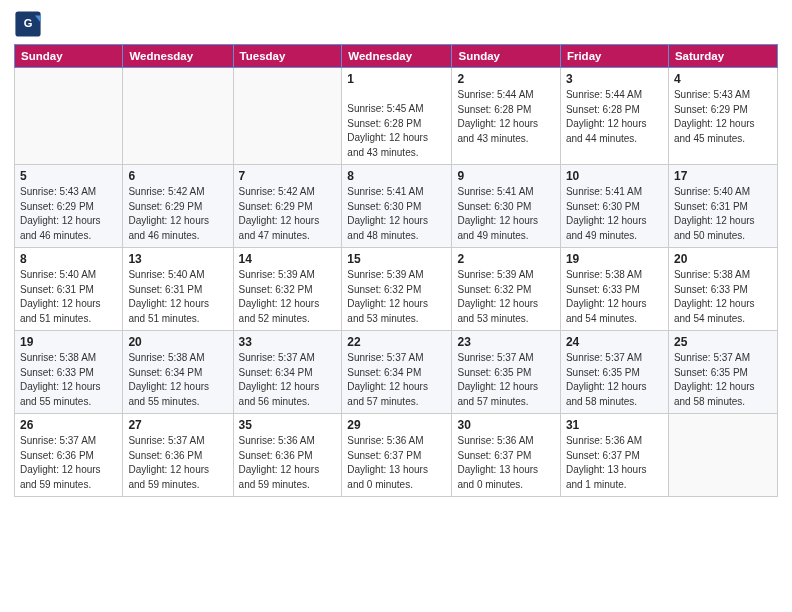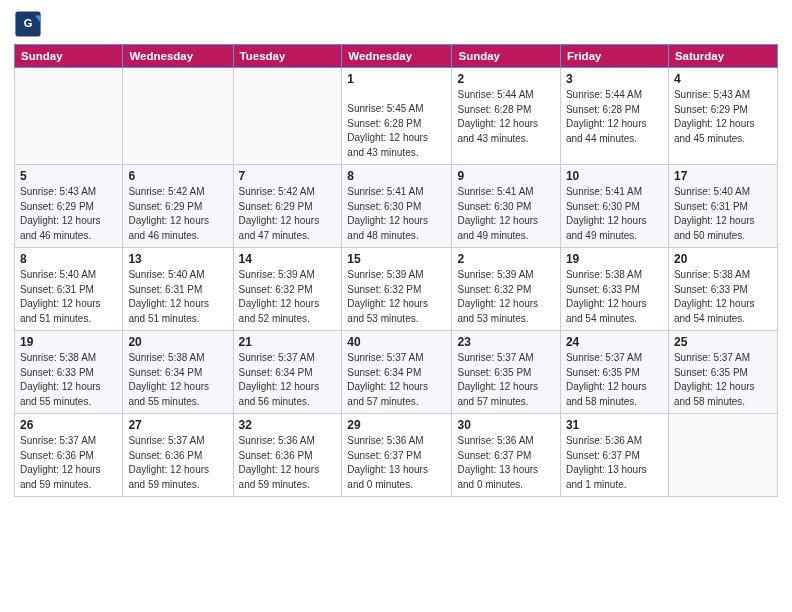--- a/index.html
+++ b/index.html
@@ -268,28 +268,28 @@
 and 55 minutes.</div>
           </td>
           <td>
             <div class="day-number">20</div>
             <div class="day-info" style="white-space: pre-line;">Sunrise: 5:38 AM
 Sunset: 6:34 PM
 Daylight: 12 hours
 and 55 minutes.</div>
           </td>
           <td>
-            <div class="day-number">21</div>
+            <div class="day-number">33</div>
             <div class="day-info" style="white-space: pre-line;">Sunrise: 5:37 AM
 Sunset: 6:34 PM
 Daylight: 12 hours
 and 56 minutes.</div>
           </td>
           <td>
-            <div class="day-number">40</div>
+            <div class="day-number">22</div>
             <div class="day-info" style="white-space: pre-line;">Sunrise: 5:37 AM
 Sunset: 6:34 PM
 Daylight: 12 hours
 and 57 minutes.</div>
           </td>
           <td>
             <div class="day-number">23</div>
             <div class="day-info" style="white-space: pre-line;">Sunrise: 5:37 AM
 Sunset: 6:35 PM
 Daylight: 12 hours
@@ -319,21 +319,21 @@
 and 59 minutes.</div>
           </td>
           <td>
             <div class="day-number">27</div>
             <div class="day-info" style="white-space: pre-line;">Sunrise: 5:37 AM
 Sunset: 6:36 PM
 Daylight: 12 hours
 and 59 minutes.</div>
           </td>
           <td>
-            <div class="day-number">32</div>
+            <div class="day-number">35</div>
             <div class="day-info" style="white-space: pre-line;">Sunrise: 5:36 AM
 Sunset: 6:36 PM
 Daylight: 12 hours
 and 59 minutes.</div>
           </td>
           <td>
             <div class="day-number">29</div>
             <div class="day-info" style="white-space: pre-line;">Sunrise: 5:36 AM
 Sunset: 6:37 PM
 Daylight: 13 hours

